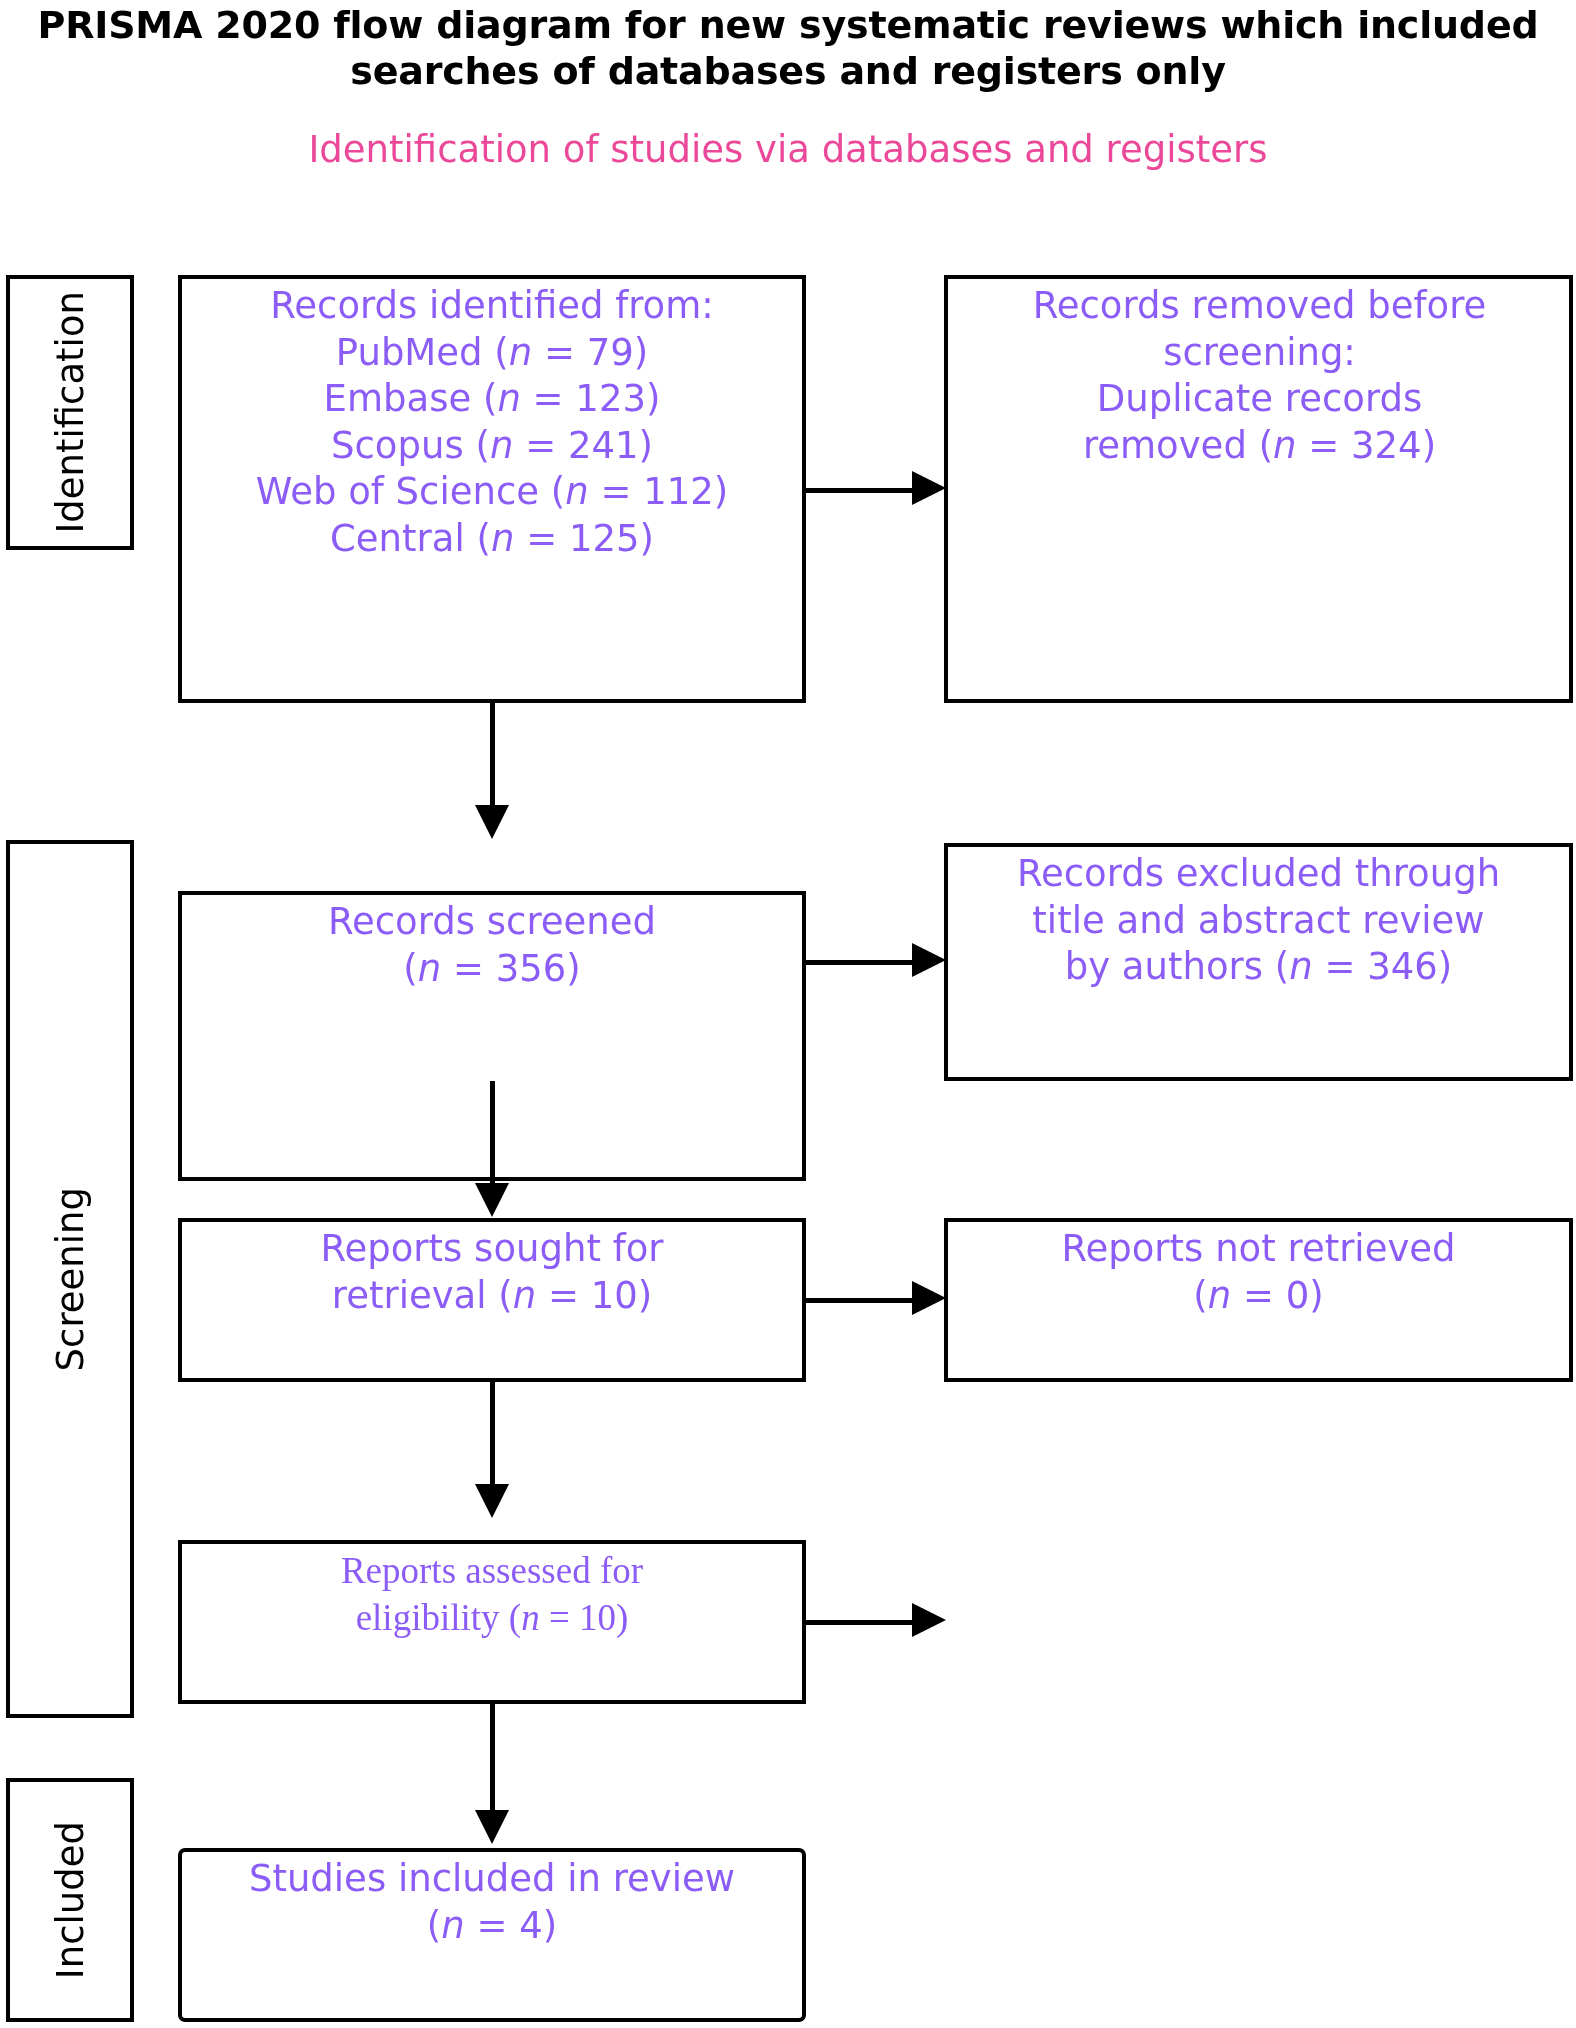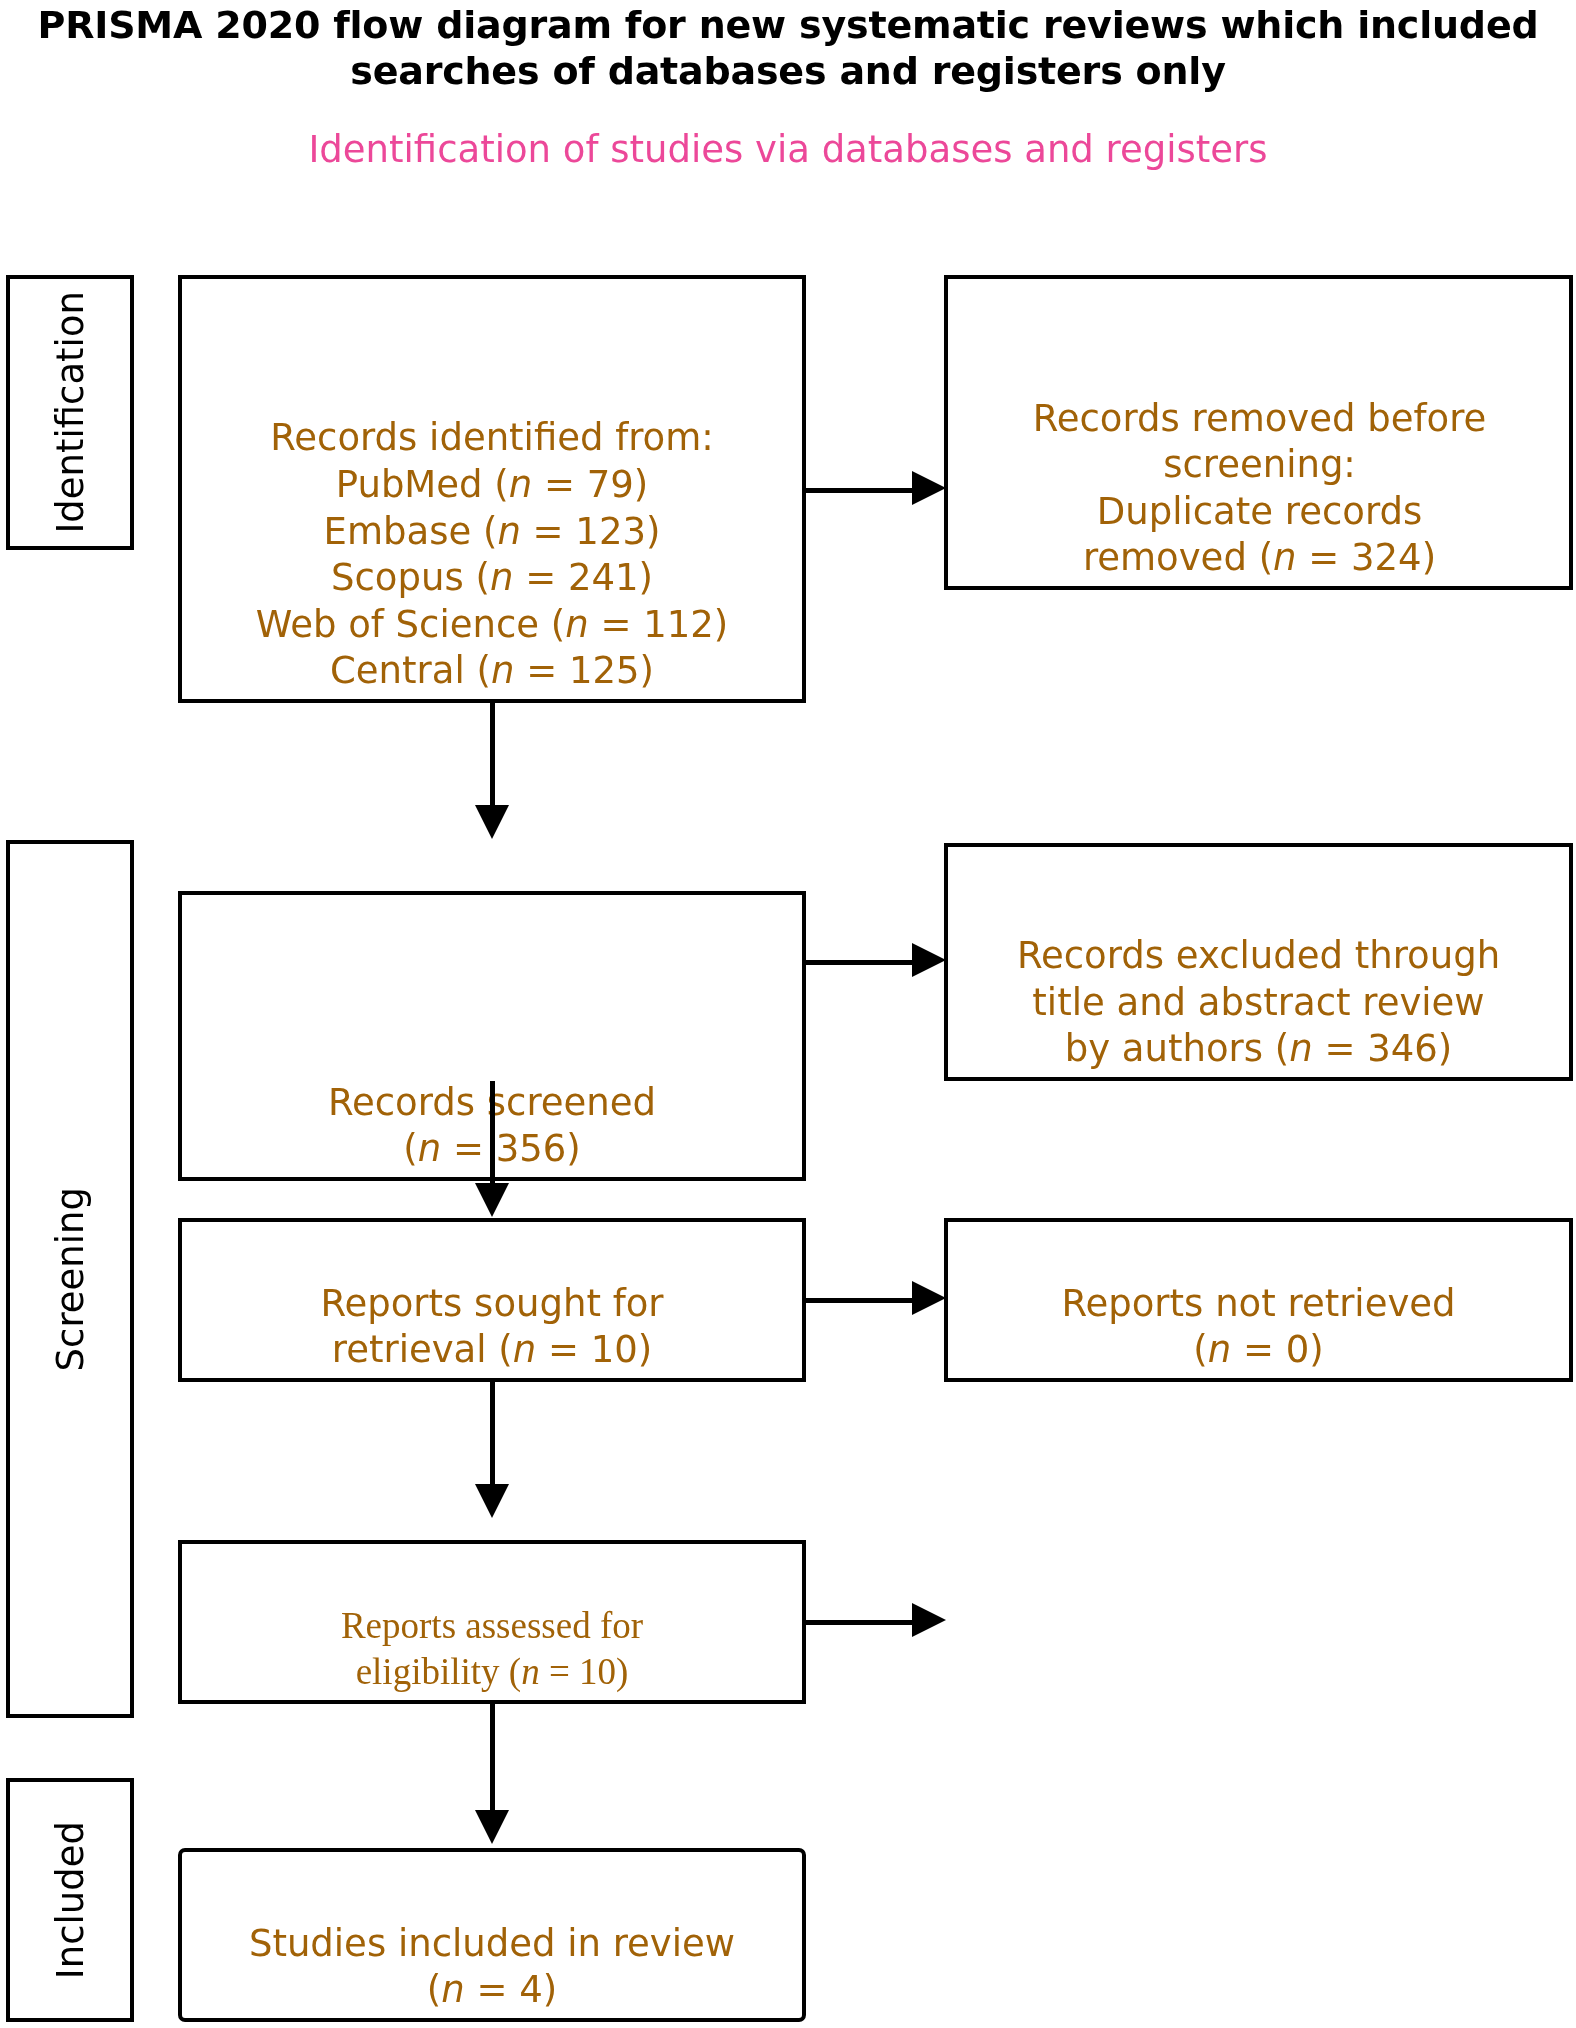--- a/index.html
+++ b/index.html
@@ -43,24 +43,24 @@
     color: #ec4899;
   }
 
   
   .box {
     position: absolute;
     box-sizing: border-box;
     border: 4px solid #000000;
     background: #ffffff;
     display: flex;
-    align-items: flex-end;
+    align-items: flex-start;
     justify-content: center;
     text-align: center;
-    color: #a16207;
+    color: #8b5cf6;
     font-size: 37px;
     line-height: 1.26;
     padding: 4px 10px;
   }
   .box .inner { width: 100%; }
 
   .stage-label {
     position: absolute;
     box-sizing: border-box;
     border: 4px solid #000000;
@@ -132,21 +132,21 @@
     <div class="inner">
       <div>Records identified from:</div>
       <div>PubMed (<em class="nital">n</em> = 79)</div>
       <div>Embase (<em class="nital">n</em> = 123)</div>
       <div>Scopus (<em class="nital">n</em> = 241)</div>
       <div>Web of Science (<em class="nital">n</em> = 112)</div>
       <div>Central (<em class="nital">n</em> = 125)</div>
     </div>
   </div>
 
-  <div class="box" style="left:944px; top:275px; width:629px; height:315px;padding-left:12px;">
+  <div class="box" style="left:944px; top:275px; width:629px; height:428px;padding-left:12px;">
     <div class="inner">
       <div>Records removed before</div>
       <div>screening:</div>
       <div>Duplicate records</div>
       <div>removed (<em class="nital">n</em> = 324)</div>
     </div>
   </div>
 
   <div class="hline" style="left:806px; top:488px; width:110px;"></div>
   <div class="arrow-right" style="left:912px; top:471px;"></div>

